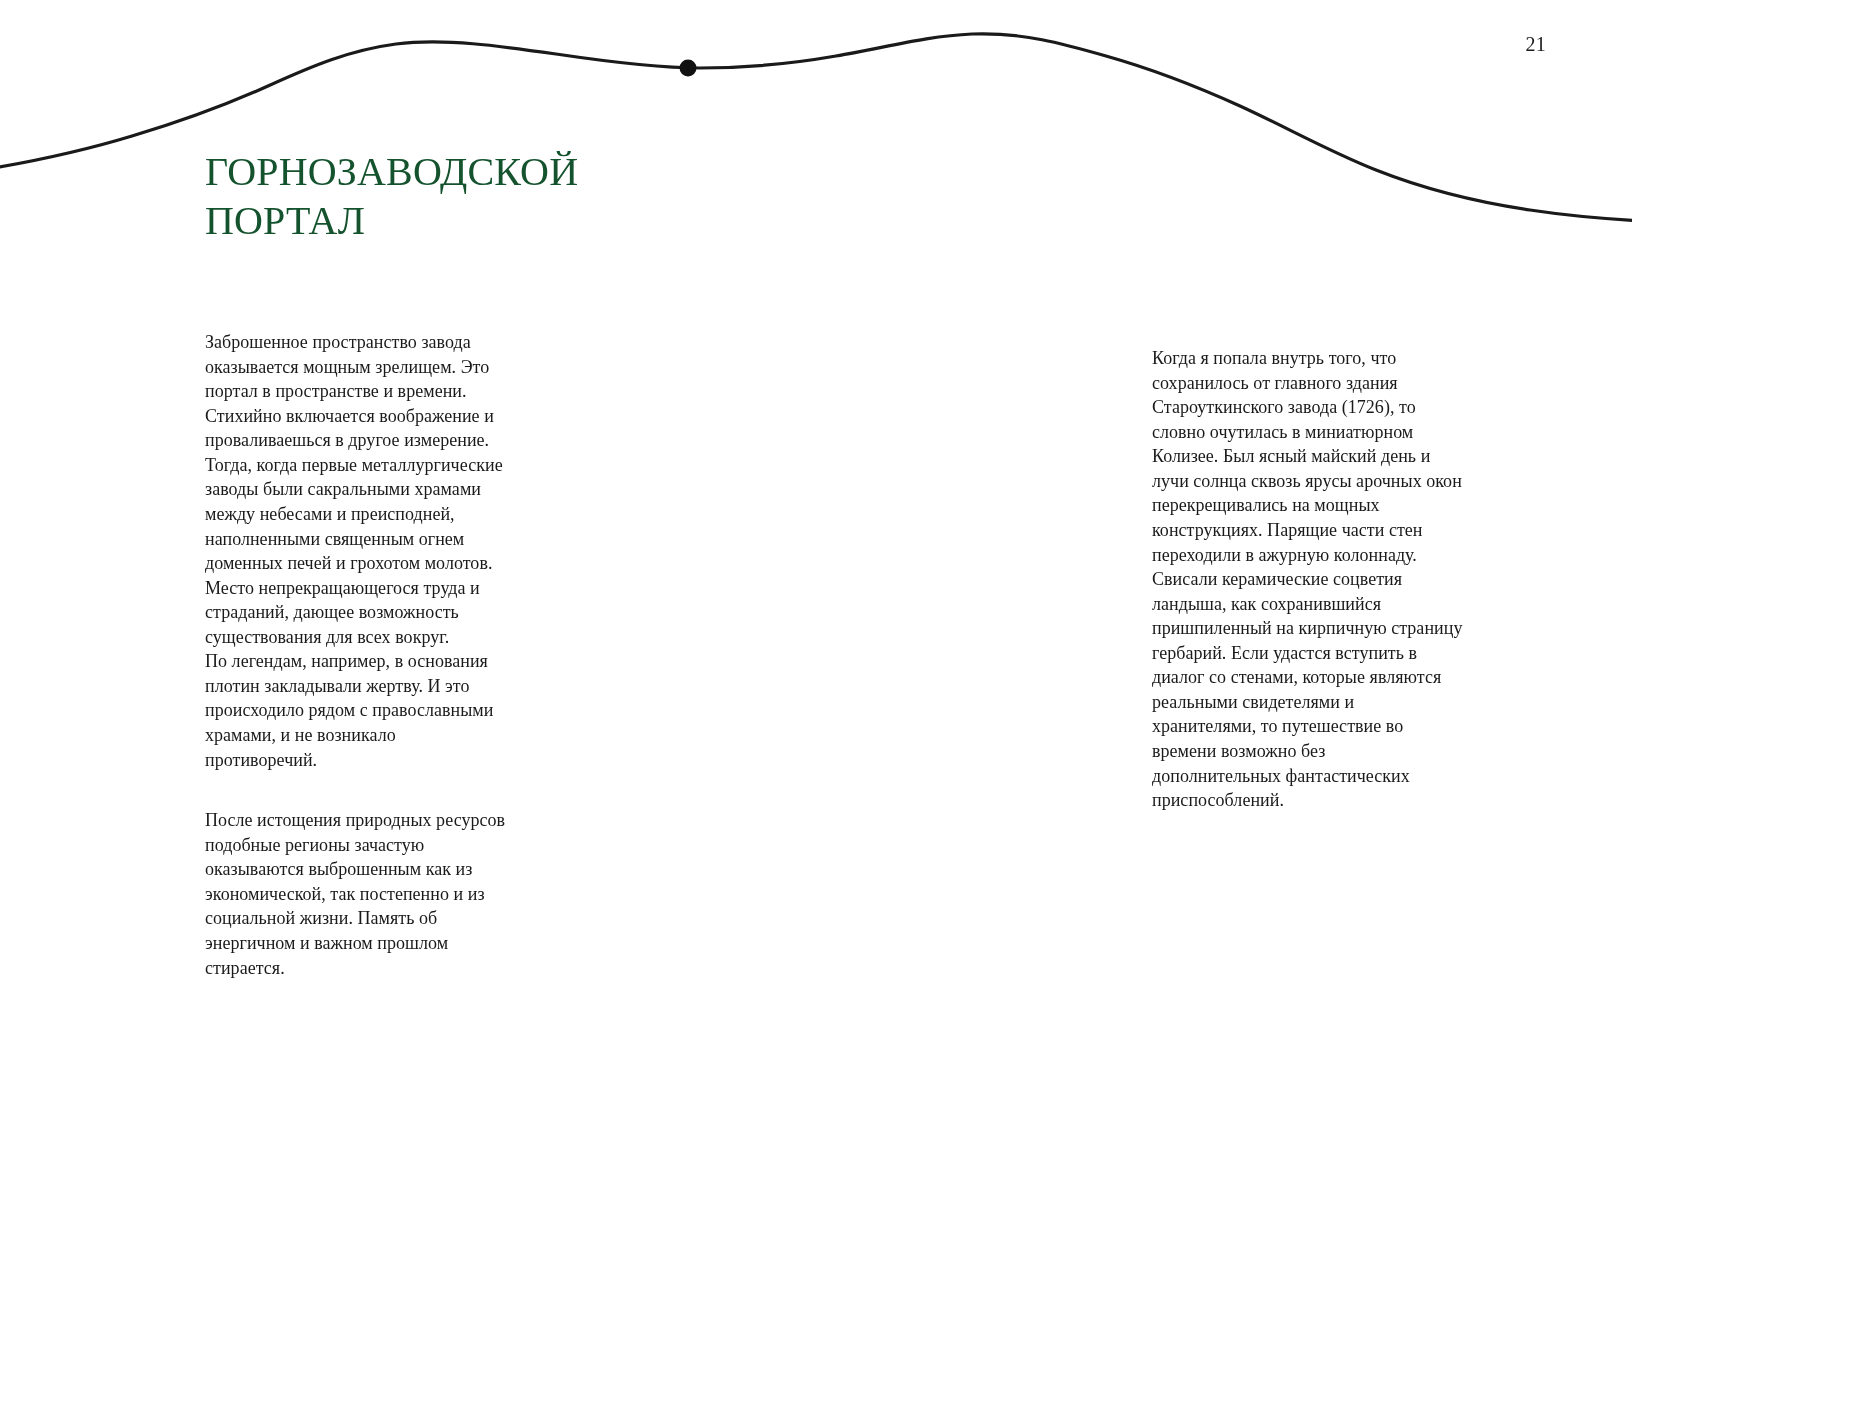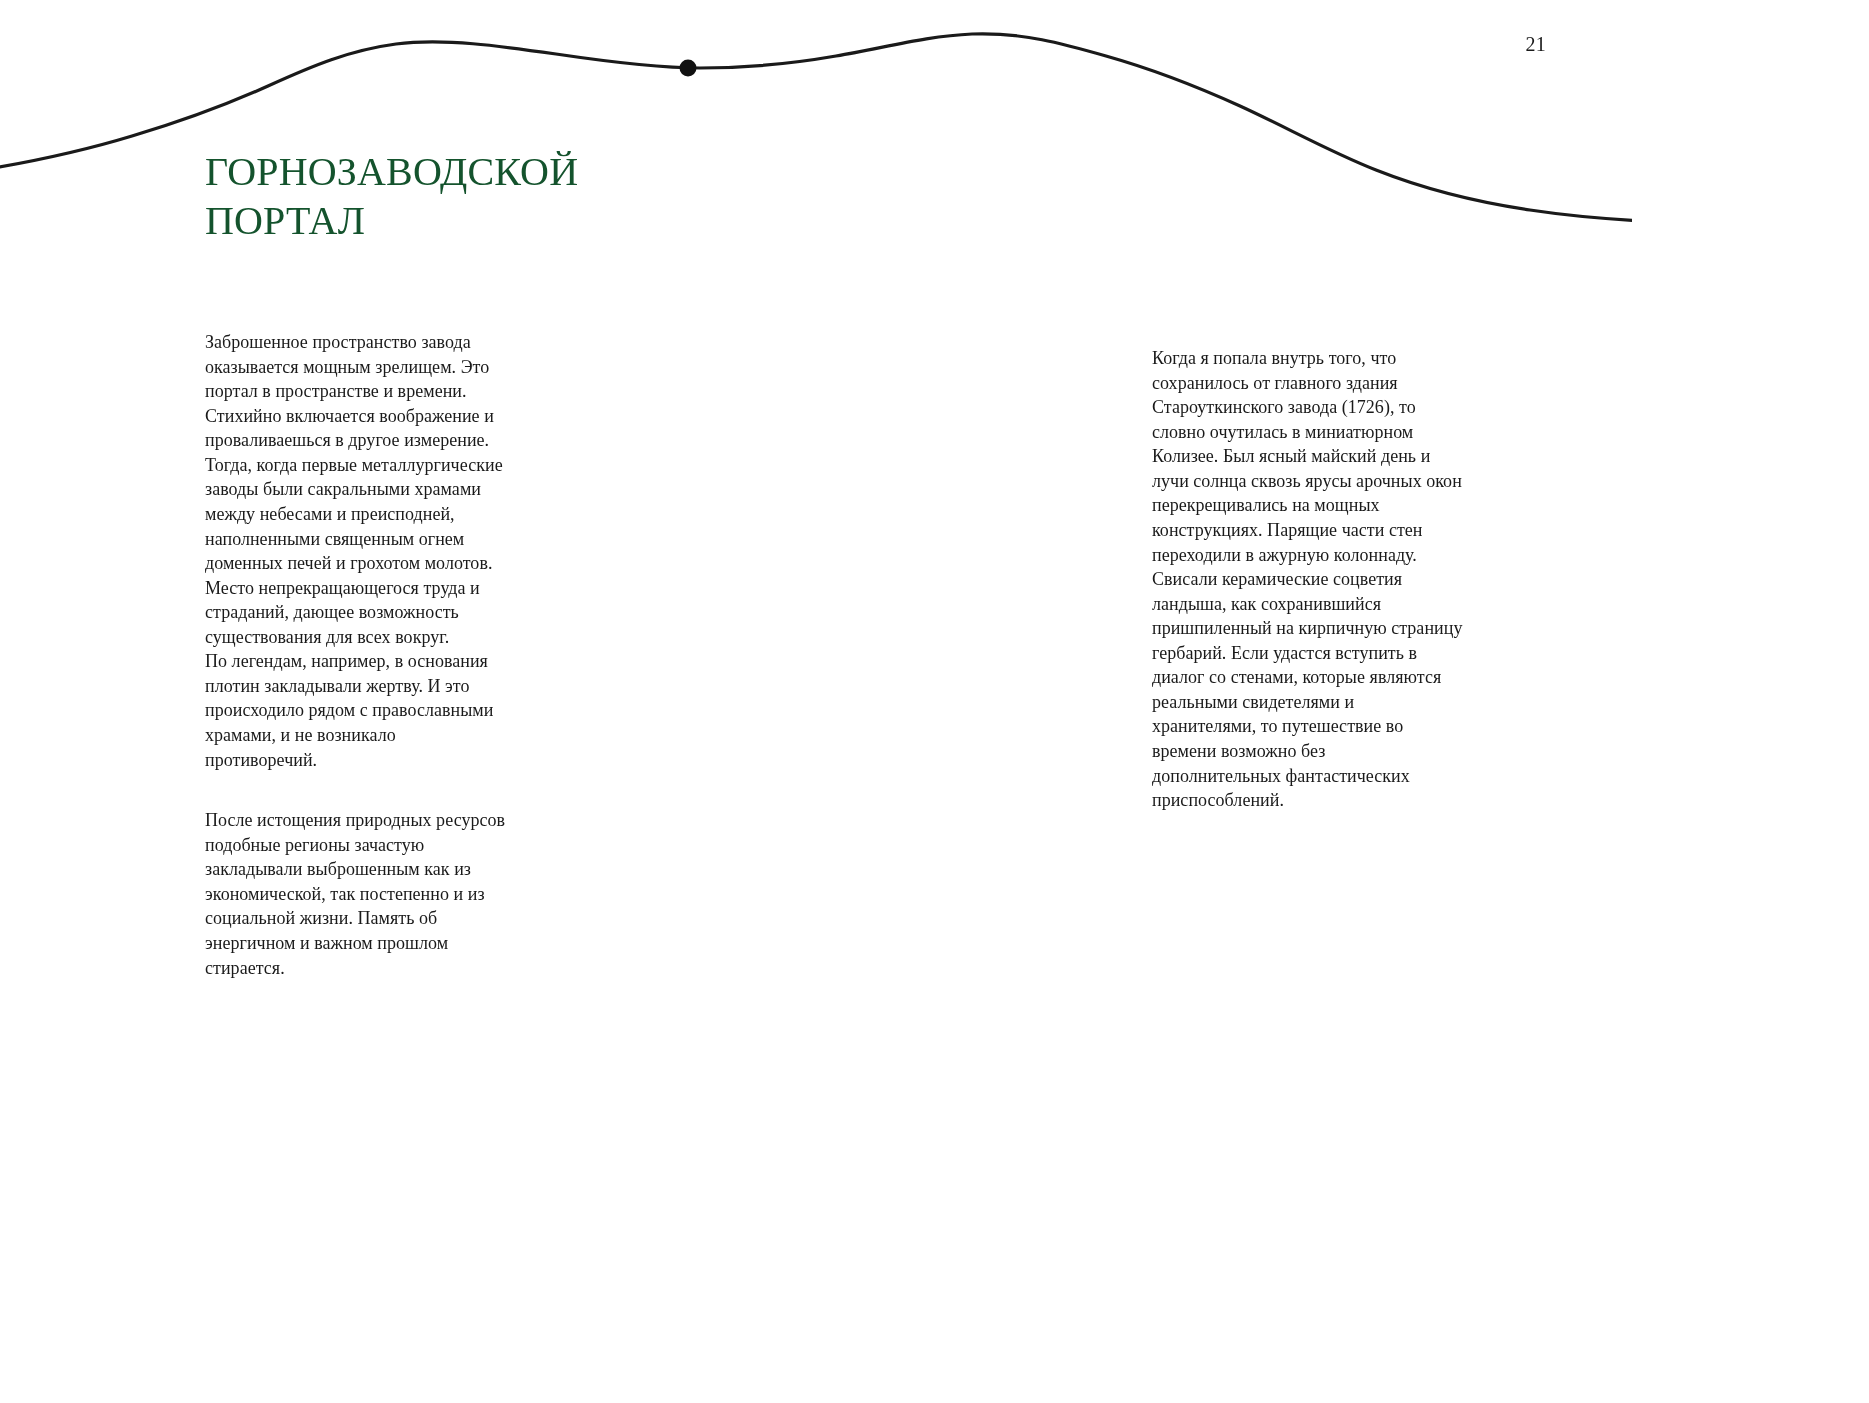--- a/index.html
+++ b/index.html
@@ -125,21 +125,21 @@
 Место непрекращающегося труда и
 страданий, дающее возможность
 существования для всех вокруг.
 По легендам, например, в основания
 плотин закладывали жертву. И это
 происходило рядом с православными
 храмами, и не возникало
 противоречий.</p>
       <p class="para">После истощения природных ресурсов
 подобные регионы зачастую
-закладывали выброшенным как из
+оказываются выброшенным как из
 экономической, так постепенно и из
 социальной жизни. Память об
 энергичном и важном прошлом
 стирается.</p>
     </div>
 
     <div class="col col-right">
       <p class="para">Когда я попала внутрь того, что
 сохранилось от главного здания
 Староуткинского завода (1726), то

